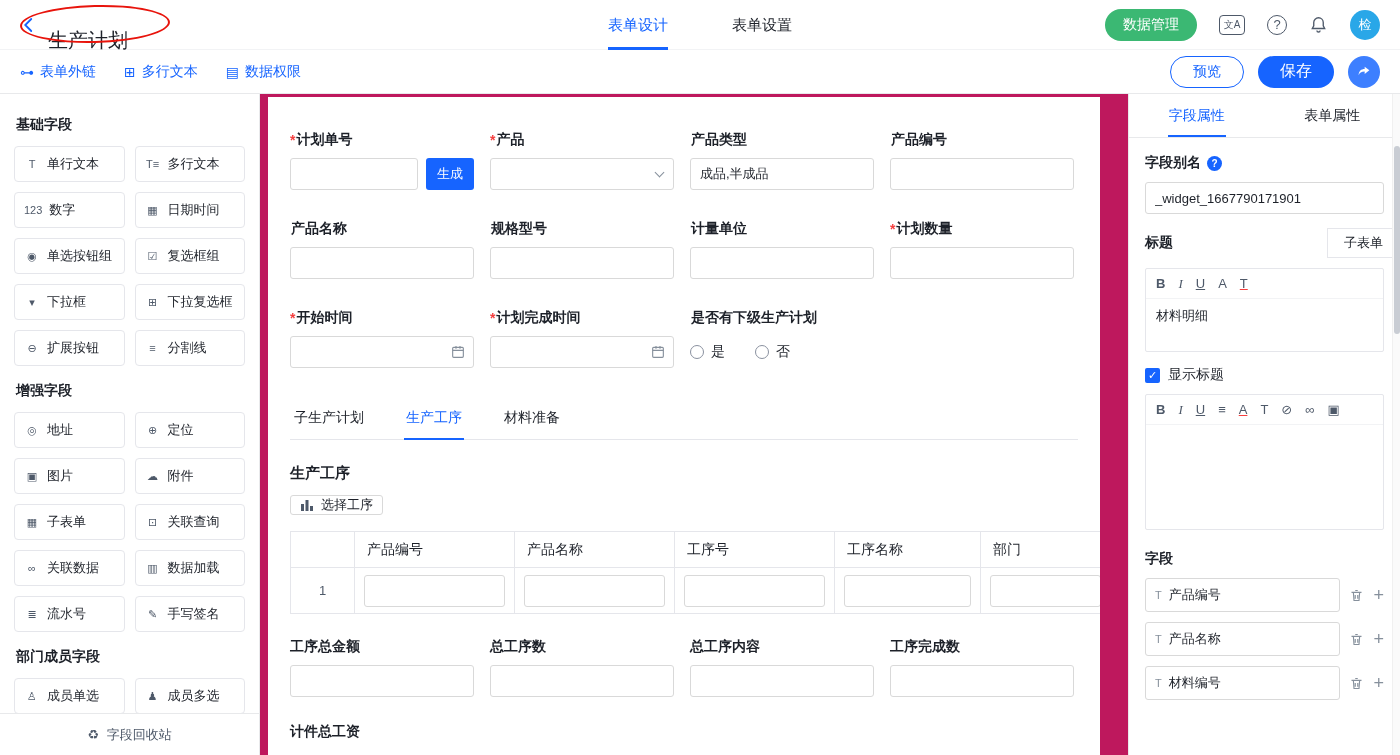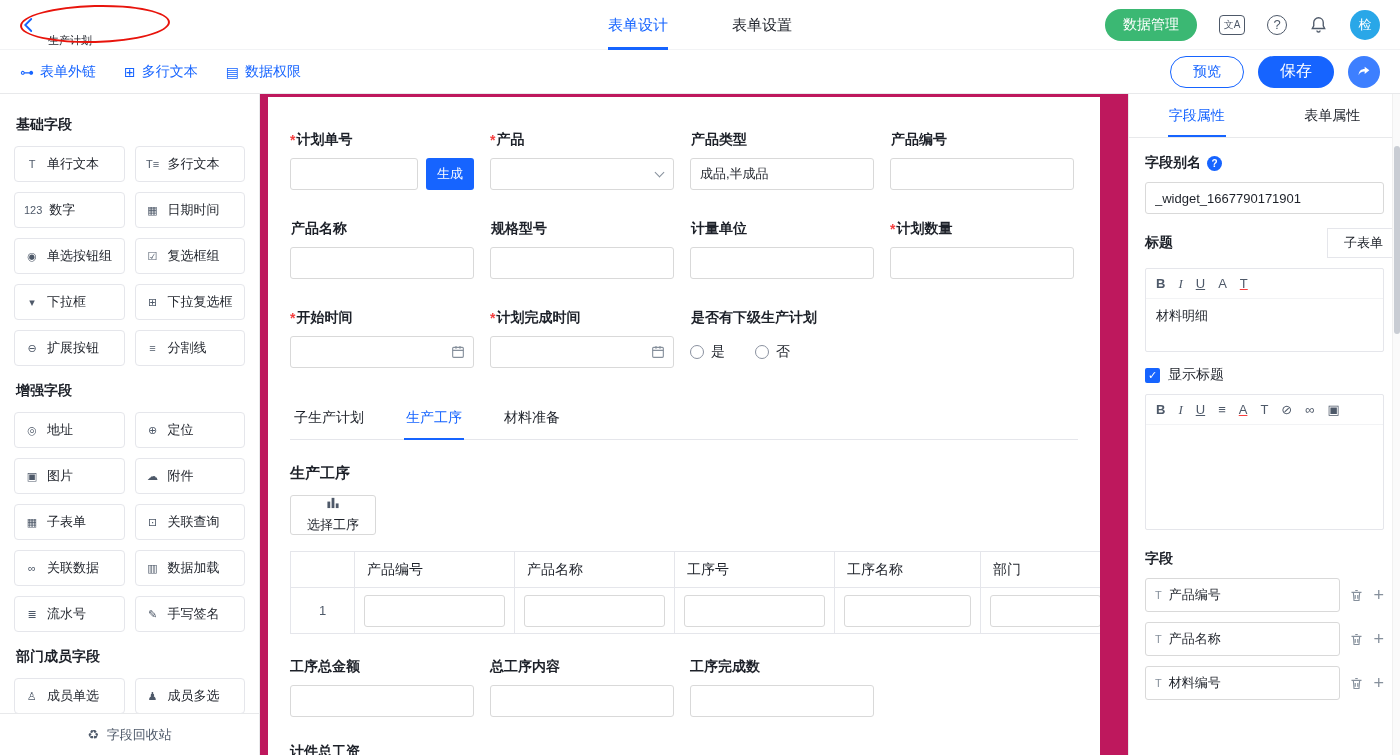--- a/index.html
+++ b/index.html
@@ -4,21 +4,21 @@
 <style>
   * { box-sizing: border-box; margin: 0; padding: 0; }
   html,body { width:1400px; height:755px; overflow:hidden; }
   body { font-family:"Liberation Sans","DejaVu Sans",sans-serif; font-size:14px; color:#1d2129; background:#fff; }
   button { font-family:inherit; }
 
   
   .topbar{height:50px; display:flex; align-items:center; padding:0 20px; border-bottom:1px solid #f2f3f5; position:relative; background:#fff;}
   .tb-left{display:flex; align-items:center; gap:10px; width:320px;}
   .back{color:#1664ff; display:flex; cursor:pointer;}
-  .tb-title{font-size:11px; color:#1d2129;margin-top:32px;}
+  .tb-title{font-size:20px; color:#1d2129;margin-top:32px;}
   .annot{position:absolute; left:20px; top:5px; width:150px; height:38px; border:2.5px solid #e8140c; border-radius:50%; transform:rotate(-1.5deg); pointer-events:none;}
   .tb-tabs{position:absolute; left:50%; transform:translateX(-50%); top:0; height:50px; display:flex; gap:64px;}
   .tb-tab{display:flex; align-items:center; font-size:15px; color:#1d2129; cursor:pointer; border-bottom:3px solid transparent; padding-top:3px;}
   .tb-tab.active{color:#1664ff; border-bottom-color:#1664ff; font-weight:500;}
   .tb-right{margin-left:auto; display:flex; align-items:center; gap:22px;}
   .btn-green{height:32px; padding:0 18px; border:none; border-radius:16px; background:#3bb873; color:#fff; font-size:14px; cursor:pointer;}
   .ic-lang{min-width:26px; height:20px; border:1.5px solid #4e5969; border-radius:4px; font-size:10px; display:flex; align-items:center; justify-content:center; color:#4e5969; padding:0 2px; cursor:pointer;}
   .ic-help{width:20px; height:20px; border:1.5px solid #4e5969; border-radius:50%; font-size:13px; display:flex; align-items:center; justify-content:center; color:#4e5969; cursor:pointer;}
   .ic-bell{display:flex; cursor:pointer;}
   .avatar{width:30px; height:30px; border-radius:50%; background:#29a7e8; color:#fff; font-size:13px; display:flex; align-items:center; justify-content:center; cursor:pointer;}
@@ -58,21 +58,21 @@
   .btn-gen{flex:none; width:48px; height:32px; border:none; border-radius:3px; background:#1664ff; color:#fff; font-size:13px; cursor:pointer;}
   .chev{position:absolute; right:11px; top:11px; width:7px; height:7px; border-right:1.5px solid #86909c; border-bottom:1.5px solid #86909c; transform:rotate(45deg); pointer-events:none;}
   .cal{position:absolute; right:8px; top:8px; pointer-events:none; display:flex;}
   .radios{height:32px; display:flex; align-items:center; gap:30px;}
   .ropt{display:flex; align-items:center; gap:7px; font-size:14px; cursor:pointer;}
   .radio{width:14px; height:14px; border:1px solid #8a919f; border-radius:50%; background:#fff;}
   .subtabs{display:flex; gap:38px; margin-top:30px; border-bottom:1px solid #e5e6eb; padding:0 2px;}
   .stab{padding:11px 2px; font-size:14px; cursor:pointer; border-bottom:2px solid transparent; margin-bottom:-1px;}
   .stab.active{color:#1664ff; border-bottom-color:#1664ff;}
   .sec2-title{margin-top:24px; font-weight:700; font-size:15px;}
-  .btn-selproc{margin-top:12px; display:inline-flex; align-items:center; gap:7px; height:40px; padding:0 16px; border:1px solid #d9d9d9; border-radius:3px; background:#fff; color:#1d2129; font-size:13px; cursor:pointer;flex-direction:column;}
+  .btn-selproc{margin-top:12px; display:inline-flex; align-items:center; gap:7px; height:20px; padding:0 9px; border:1px solid #d9d9d9; border-radius:3px; background:#fff; color:#1d2129; font-size:13px; cursor:pointer;}
   .ptable{margin-top:16px; width:820px; display:grid; grid-template-columns:64px 160px 160px 160px 146px 130px; border-top:1px solid #e5e6eb; border-left:1px solid #e5e6eb;}
   .th{height:36px; display:flex; align-items:center; padding:0 12px; border-right:1px solid #e5e6eb; border-bottom:1px solid #e5e6eb; font-size:14px; background:#fff;}
   .td{height:46px; display:flex; align-items:center; padding:0 9px; border-right:1px solid #e5e6eb; border-bottom:1px solid #e5e6eb;}
   .td.idx{justify-content:center; font-size:13px; color:#4e5969;}
   .grid4.mt24{margin-top:24px;}
   .partial{margin-top:26px;}
 
   
   .rpanel{width:272px; background:#fff; border-left:1px solid #e8e9eb; overflow:hidden; position:relative; flex:none;}
   .rtabs{display:flex; height:44px; border-bottom:1px solid #e8e9eb;}
@@ -442,20 +442,26 @@
       
       <div class="grid4 mt24">
         <div class="ffield">
           <div class="flabel">
               <span>工序总金额</span>
             </div>
           <div class="fctl"><input class="inp" style=""></div>
         </div>
         <div class="ffield">
           <div class="flabel">
+              <span>总工序数</span>
+            </div>
+          <div class="fctl"><input class="inp" style=""></div>
+        </div>
+        <div class="ffield">
+          <div class="flabel">
               <span>总工序内容</span>
             </div>
           <div class="fctl"><input class="inp" style=""></div>
         </div>
         <div class="ffield">
           <div class="flabel">
               <span>工序完成数</span>
             </div>
           <div class="fctl"><input class="inp" style=""></div>
         </div>

